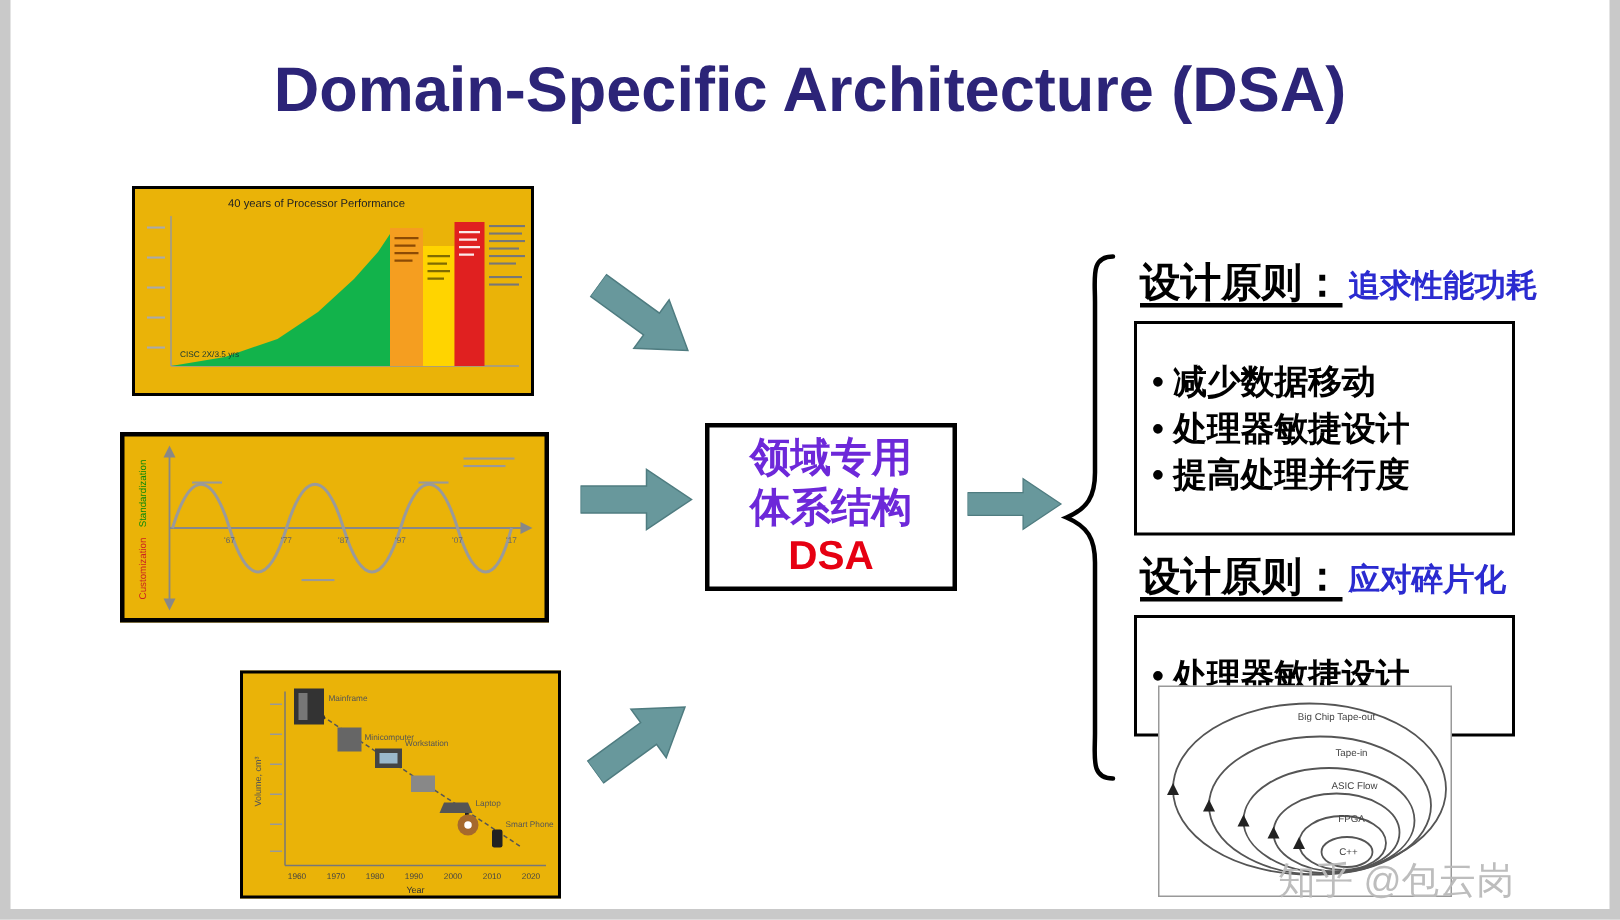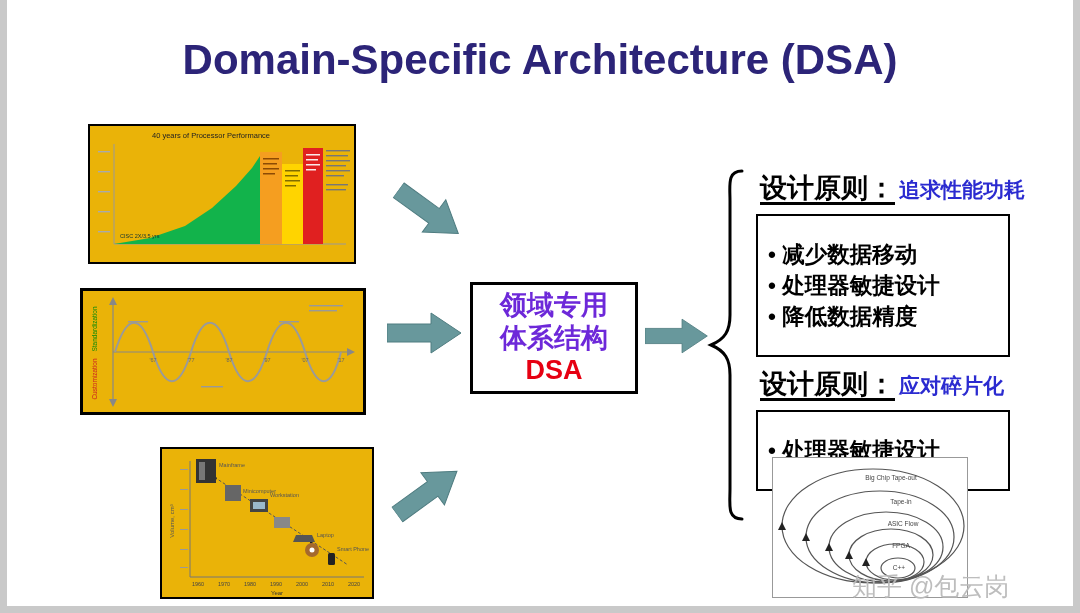--- a/index.html
+++ b/index.html
@@ -242,21 +242,21 @@
       <path d="M 38 3 C 23 3 26 17 26 33 L 26 147 C 26 163 21 171 7 177 C 21 183 26 191 26 207 L 26 321 C 26 337 23 351 38 351" fill="none" stroke="#000" stroke-width="3" stroke-linecap="round"></path>
     </svg>
   </div>
 
   <div class="heading heading-principles">
     <span class="h-red">设计原则：</span><span class="h-blue">追求性能功耗</span>
   </div>
   <div class="txtbox box-principles">
     <div class="bullet">减少数据移动</div>
     <div class="bullet">处理器敏捷设计</div>
-    <div class="bullet">降低数据精度</div>
+    <div class="bullet">提高处理并行度</div>
   </div>
 
   <div class="heading heading-methods">
     <span class="h-red">设计原则：</span><span class="h-blue">应对碎片化</span>
   </div>
   <div class="txtbox box-methods">
     <div class="bullet">处理器敏捷设计</div>
   </div>
 
   <div class="onion">

